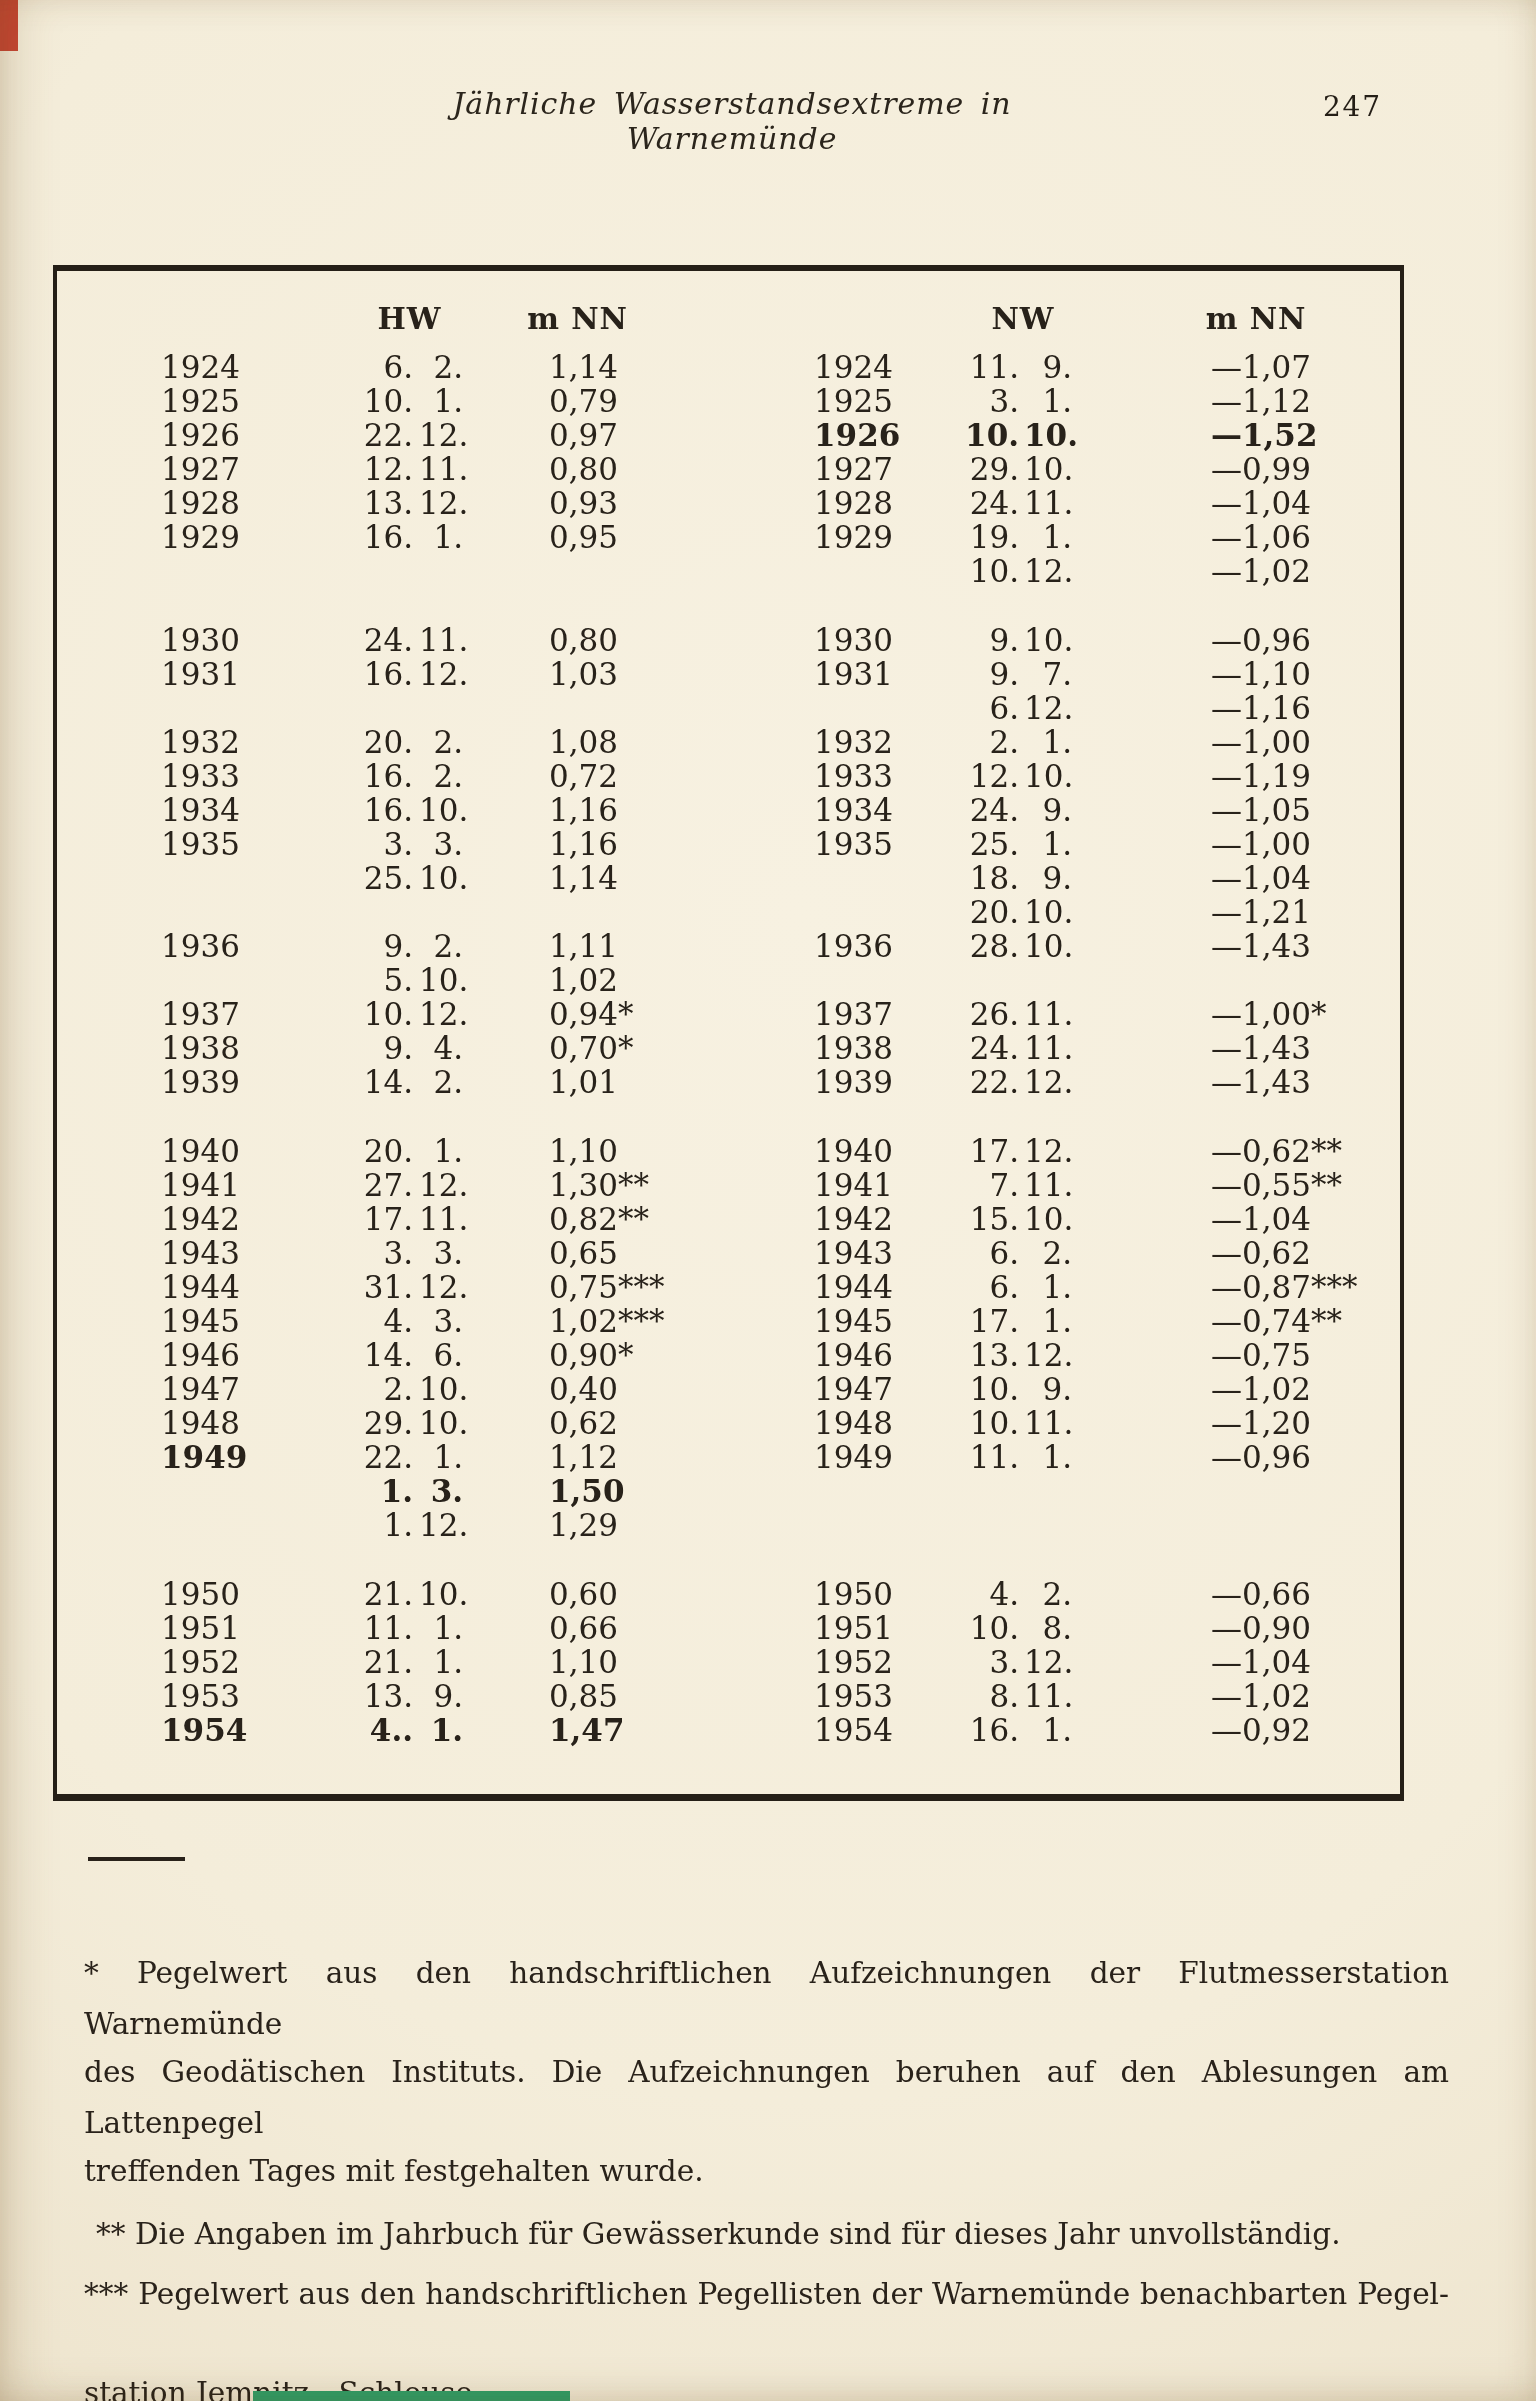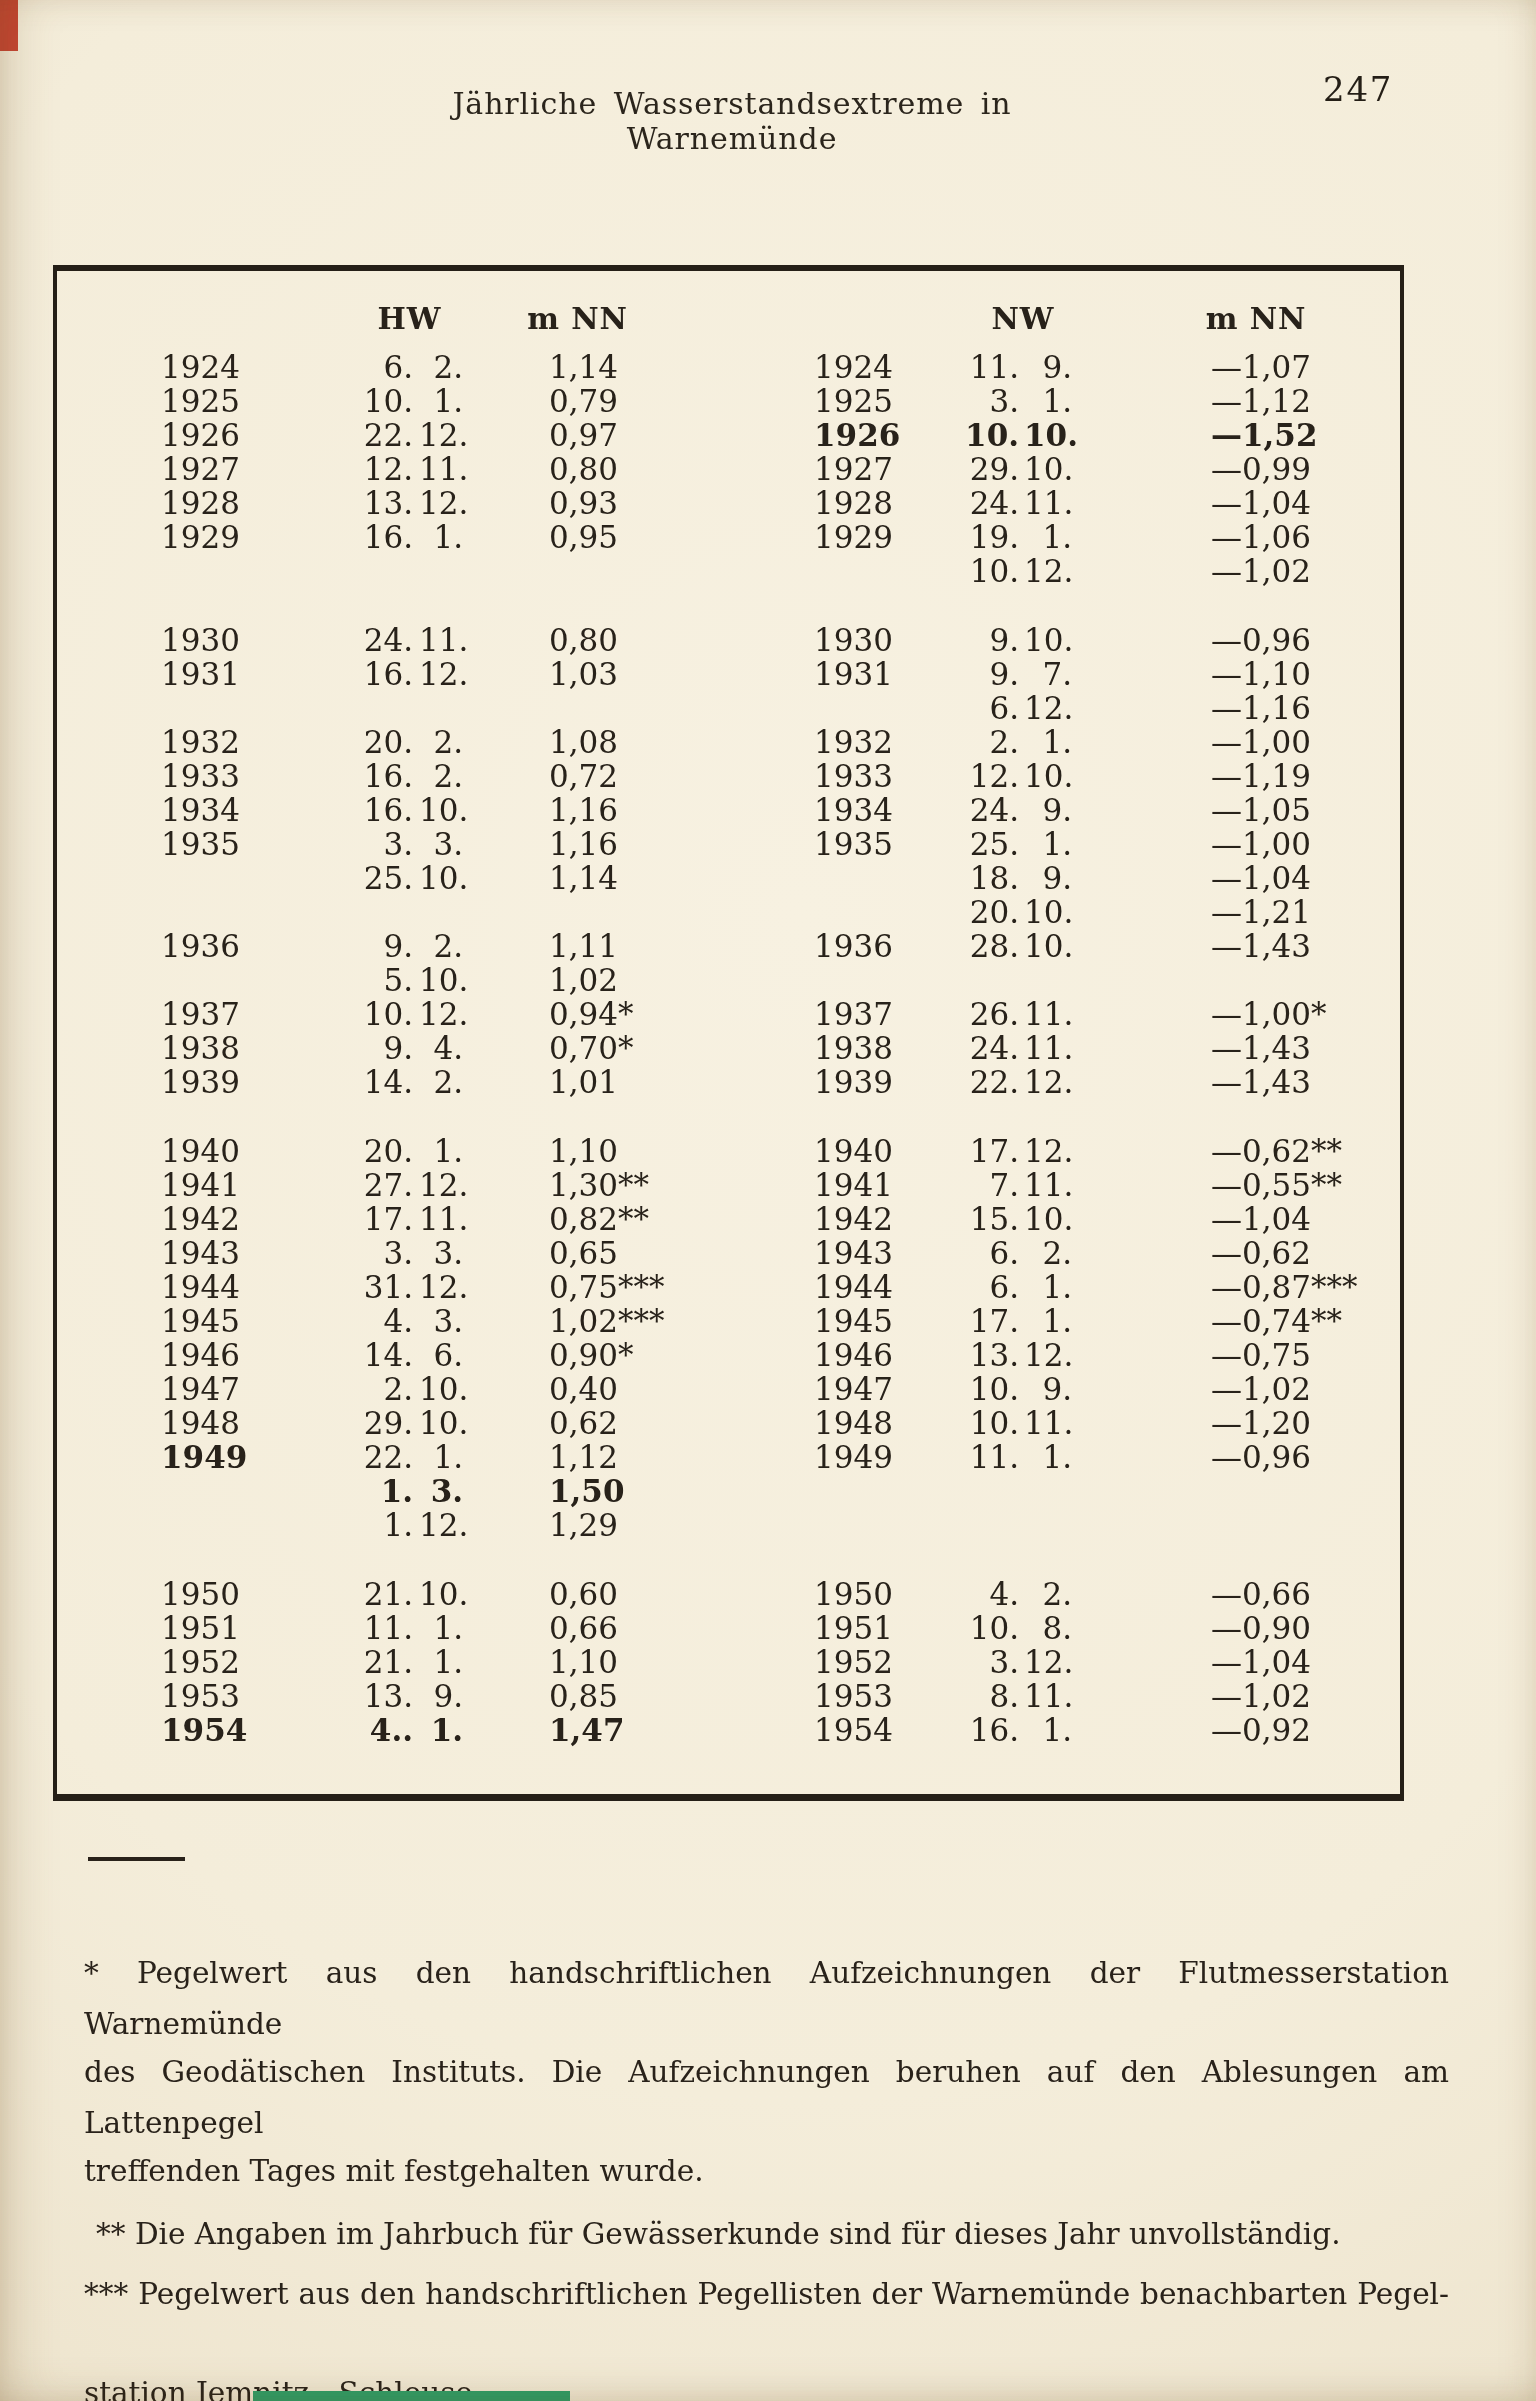--- a/index.html
+++ b/index.html
@@ -12,23 +12,23 @@
     content:"";position:absolute;inset:0;pointer-events:none;
     box-shadow:inset 35px 0 53px -31px rgba(110,80,30,.28),
                inset -26.5px 0 44px -31px rgba(110,80,30,.18),
                inset 0 -26.5px 44px -26.5px rgba(110,80,30,.22),
                inset 0 22px 40px -26.5px rgba(110,80,30,.12);
   }
   .corner-mark{position:absolute;left:0;top:0;width:17.6px;height:51px;}
   .bottom-strip{position:absolute;left:253px;top:2391px;width:317px;height:10.6px;}
   .title{
     position:absolute;left:353px;top:86px;width:758px;text-align:center;
-    font-size:30px;letter-spacing:0.9px;word-spacing:6.2px;color:#2b251c;
+    font-style:italic;font-size:30px;letter-spacing:0.9px;word-spacing:6.2px;color:#2b251c;
   }
-  .pageno{position:absolute;left:1323px;top:69px;font-size:34px;letter-spacing:1.8px;color:#241e16;}
+  .pageno{position:absolute;left:1323px;top:90px;font-size:28px;letter-spacing:1.8px;color:#241e16;}
   .tablebox{
     position:absolute;left:53px;top:265px;width:1351px;height:1536px;
     border-style:solid;border-color:#251f17;border-width:6.2px 4.4px 7px 4.4px;
     box-sizing:border-box;
   }
   .th{position:absolute;top:30px;font-weight:700;font-size:30px;letter-spacing:0.9px;text-align:center;}
   .th.h-hw  {left:291px;width:123px;}
   .th.h-mnn1{left:450px;width:141px;}
   .th.h-nw  {left:900px;width:132px;}
   .th.h-mnn2{left:1124px;width:150px;}

